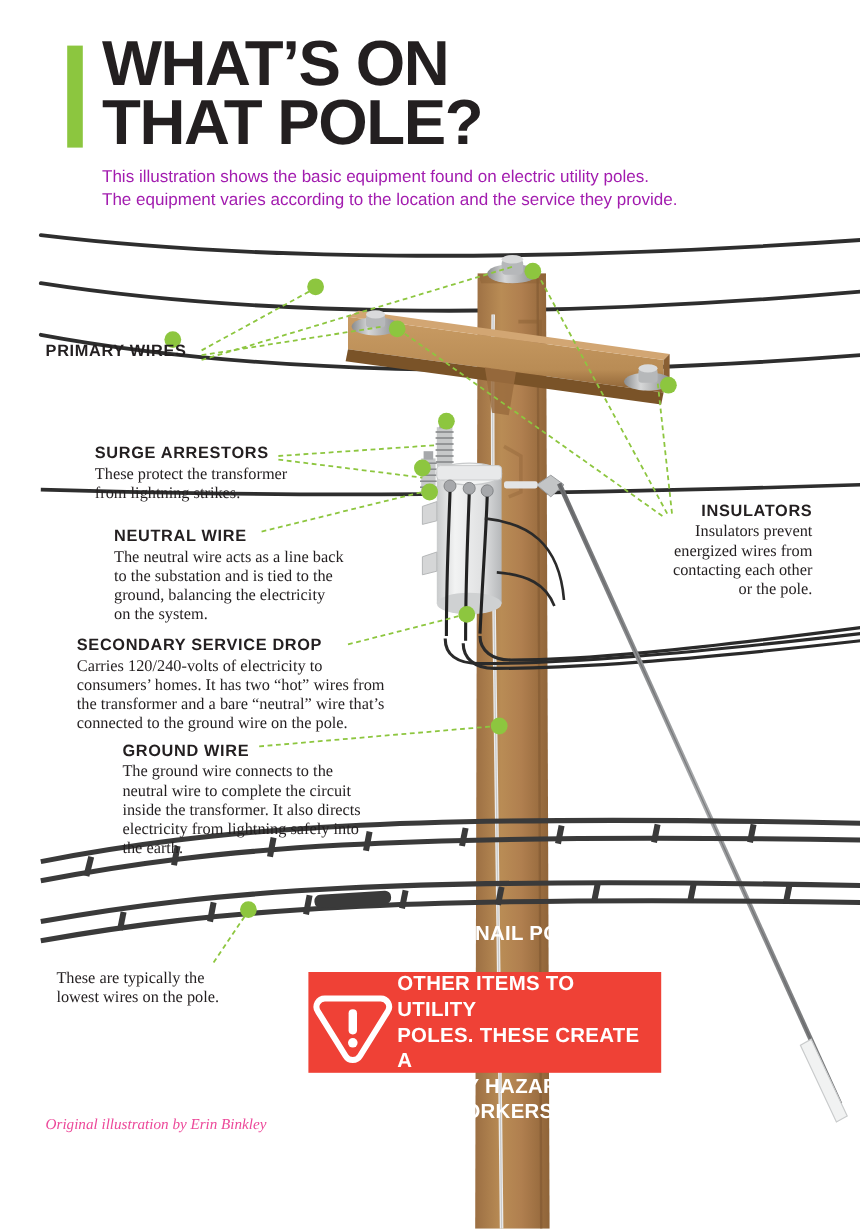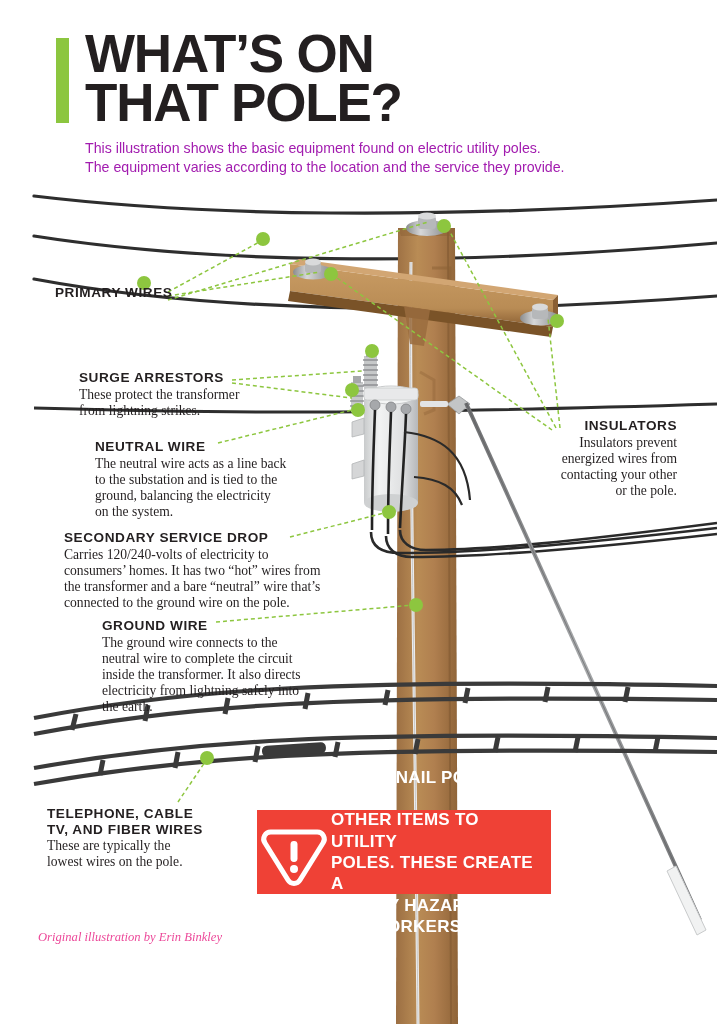--- a/index.html
+++ b/index.html
@@ -258,21 +258,21 @@
   <div class="hdr">
     <div class="hdr-row">
       <div class="accent-bar"></div>
       <div class="title">WHAT’S ON
 THAT POLE?</div>
     </div>
     <div class="subtitle">This illustration shows the basic equipment found on electric utility poles.
 The equipment varies according to the location and the service they provide.</div>
   </div>
 
-  <div class="callout" style="left:38px;top:285px;width:300px;margin-left:17px;">
+  <div class="callout" style="left:38px;top:285px;width:300px;">
     <div class="c-head">PRIMARY WIRES</div>
   </div>
 
   <div class="callout" style="left:79px;top:370px;width:270px;">
     <div class="c-head">SURGE ARRESTORS</div>
     <div class="c-body">These protect the transformer
 from lightning strikes.</div>
   </div>
 
   <div class="callout" style="left:95px;top:439px;width:265px;">
@@ -297,27 +297,25 @@
 neutral wire to complete the circuit
 inside the transformer. It also directs
 electricity from lightning safely into
 the earth.</div>
   </div>
 
   <div class="callout right-al" style="left:492px;top:418px;width:185px;">
     <div class="c-head">INSULATORS</div>
     <div class="c-body">Insulators prevent
 energized wires from
-contacting your other
+contacting each other
 or the pole.</div>
   </div>
 
   <div class="callout" style="left:47px;top:806px;width:225px;">
-    <div class="c-head">TELEPHONE, CABLE
-TV, AND FIBER WIRES</div>
     <div class="c-body">These are typically the
 lowest wires on the pole.</div>
   </div>
 
   <div class="warn">
     <div class="warn-ico">
       <svg viewBox="0 0 74 84" width="74" height="84" aria-hidden="true">
         <path d="M14,22 L60,22 A7,7 0 0 1 66,33 L43,70 A7,7 0 0 1 31,70 L8,33 A7,7 0 0 1 14,22 Z" fill="none" stroke="#ffffff" stroke-width="5" stroke-linejoin="round"></path>
         <rect x="33.5" y="31" width="7" height="21" rx="3.4" fill="#ffffff"></rect>
         <circle cx="37" cy="59" r="4" fill="#ffffff"></circle>

